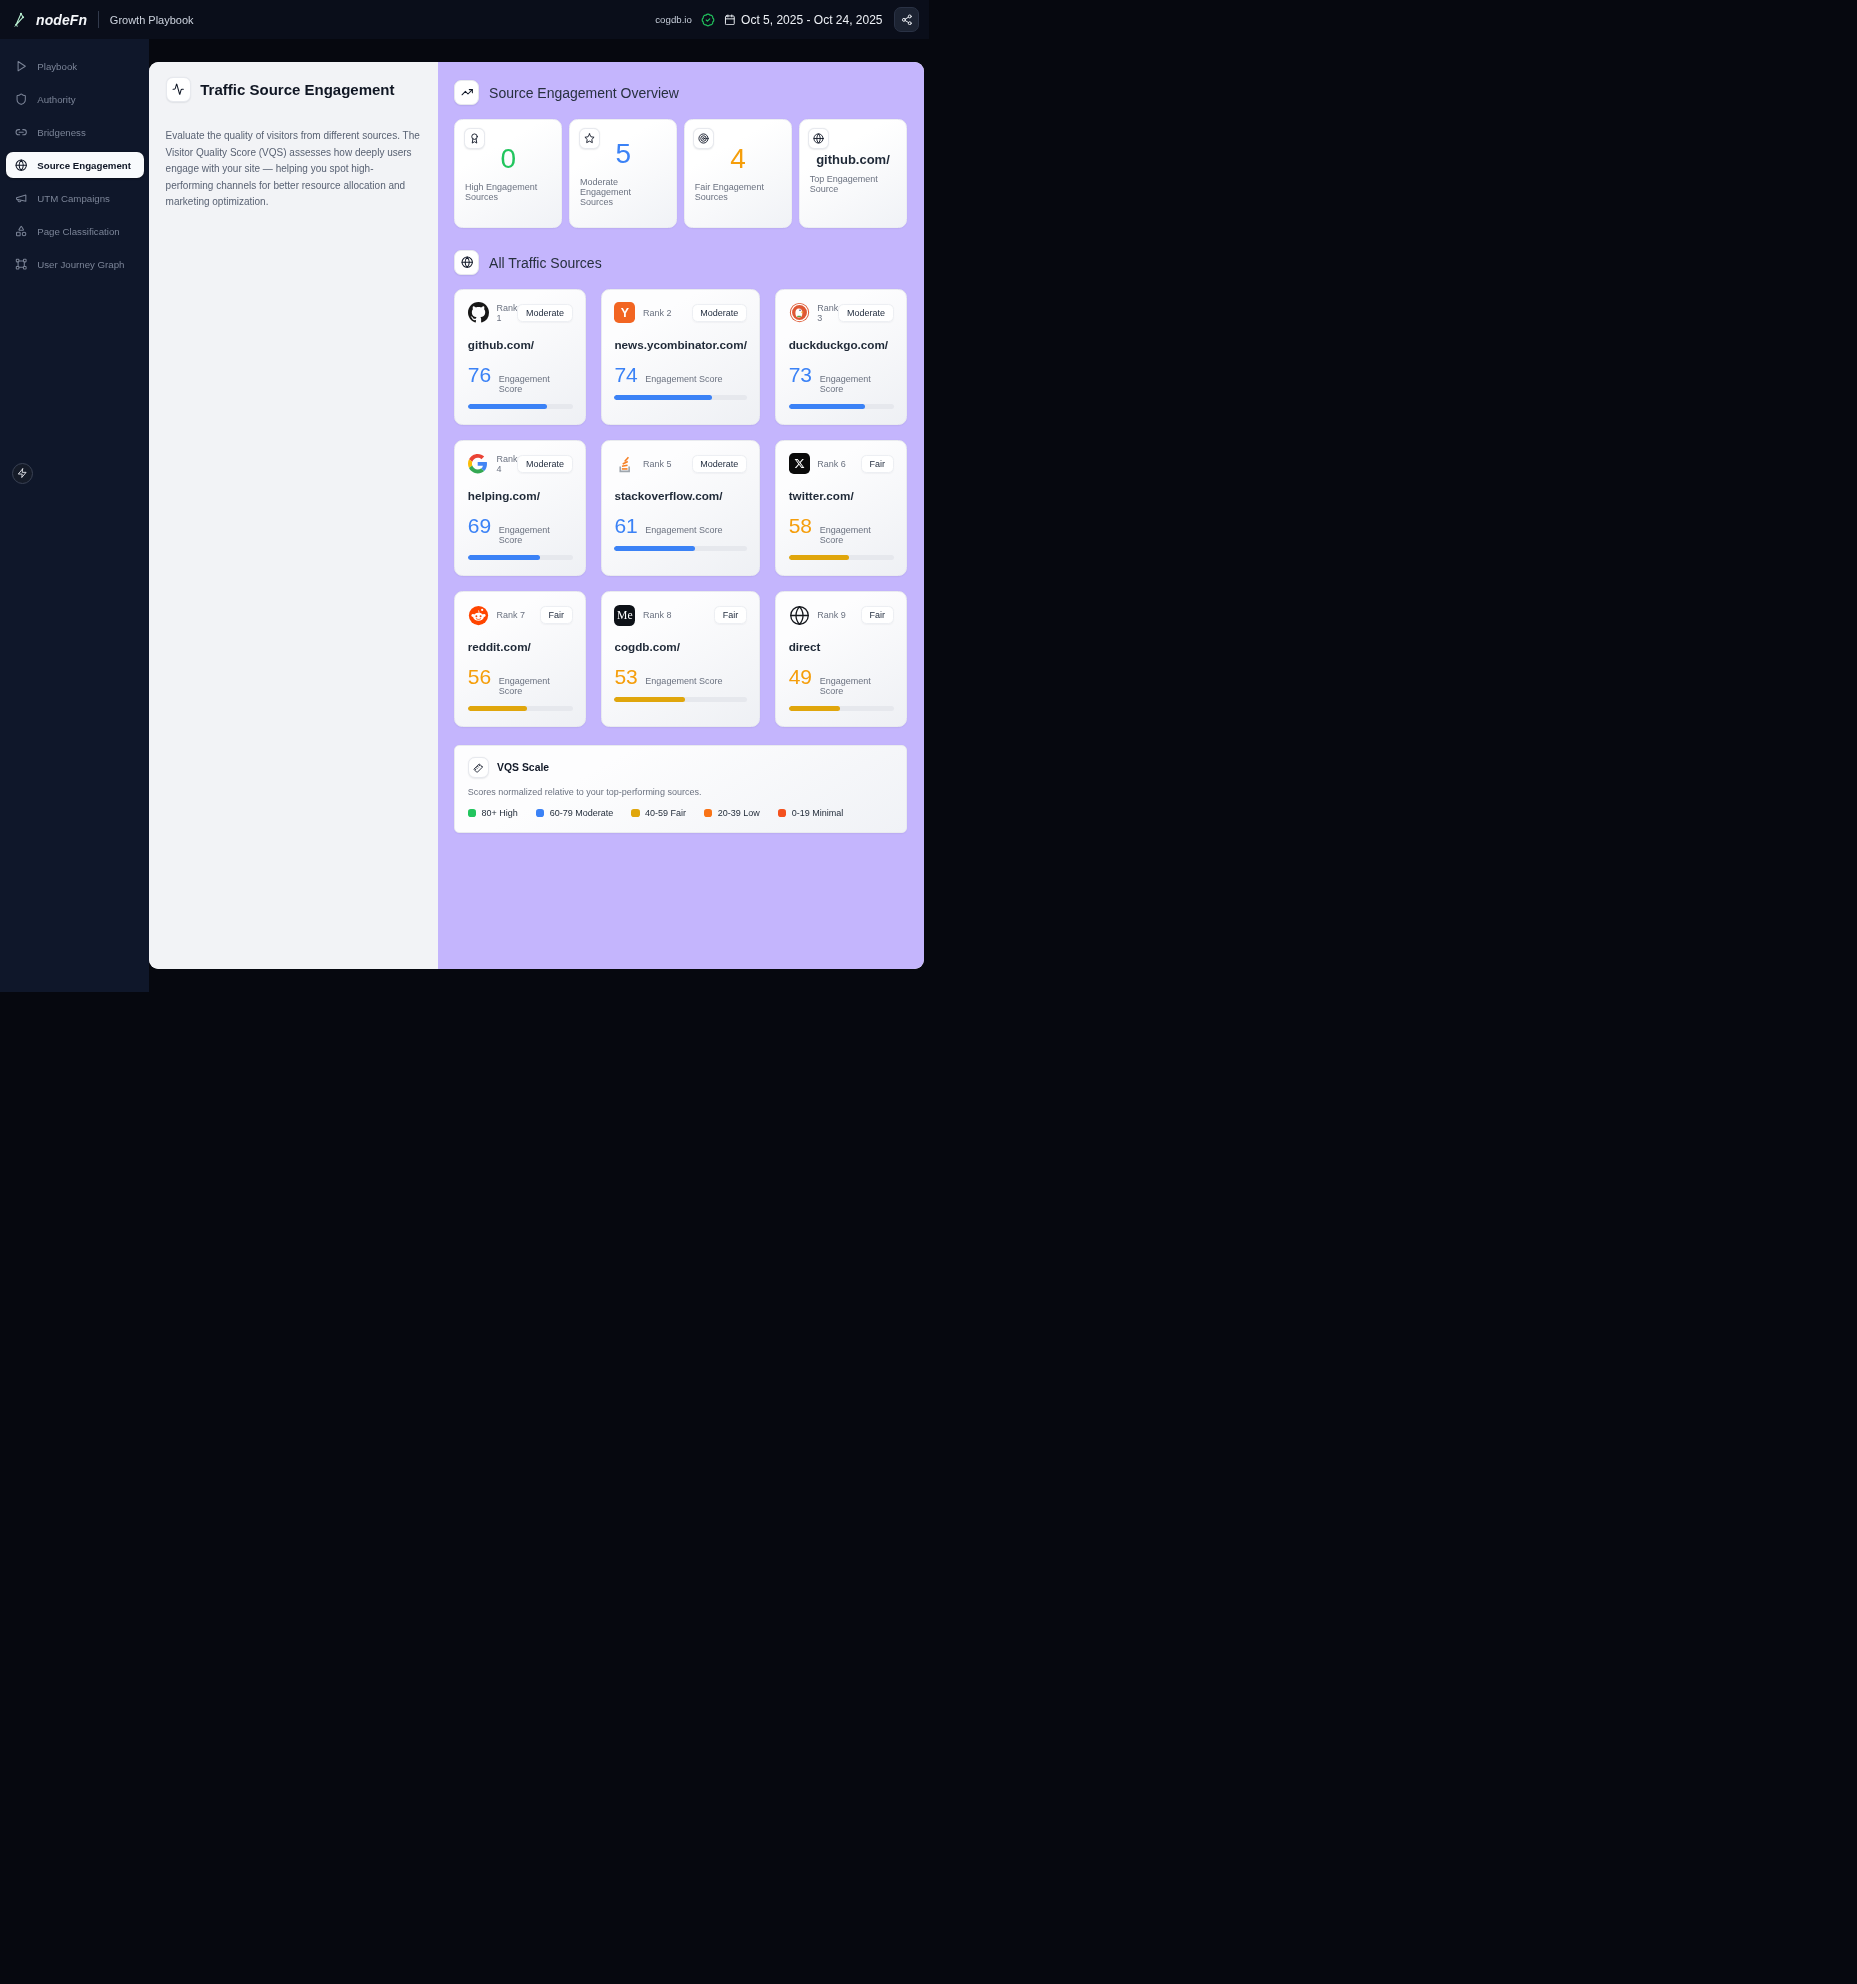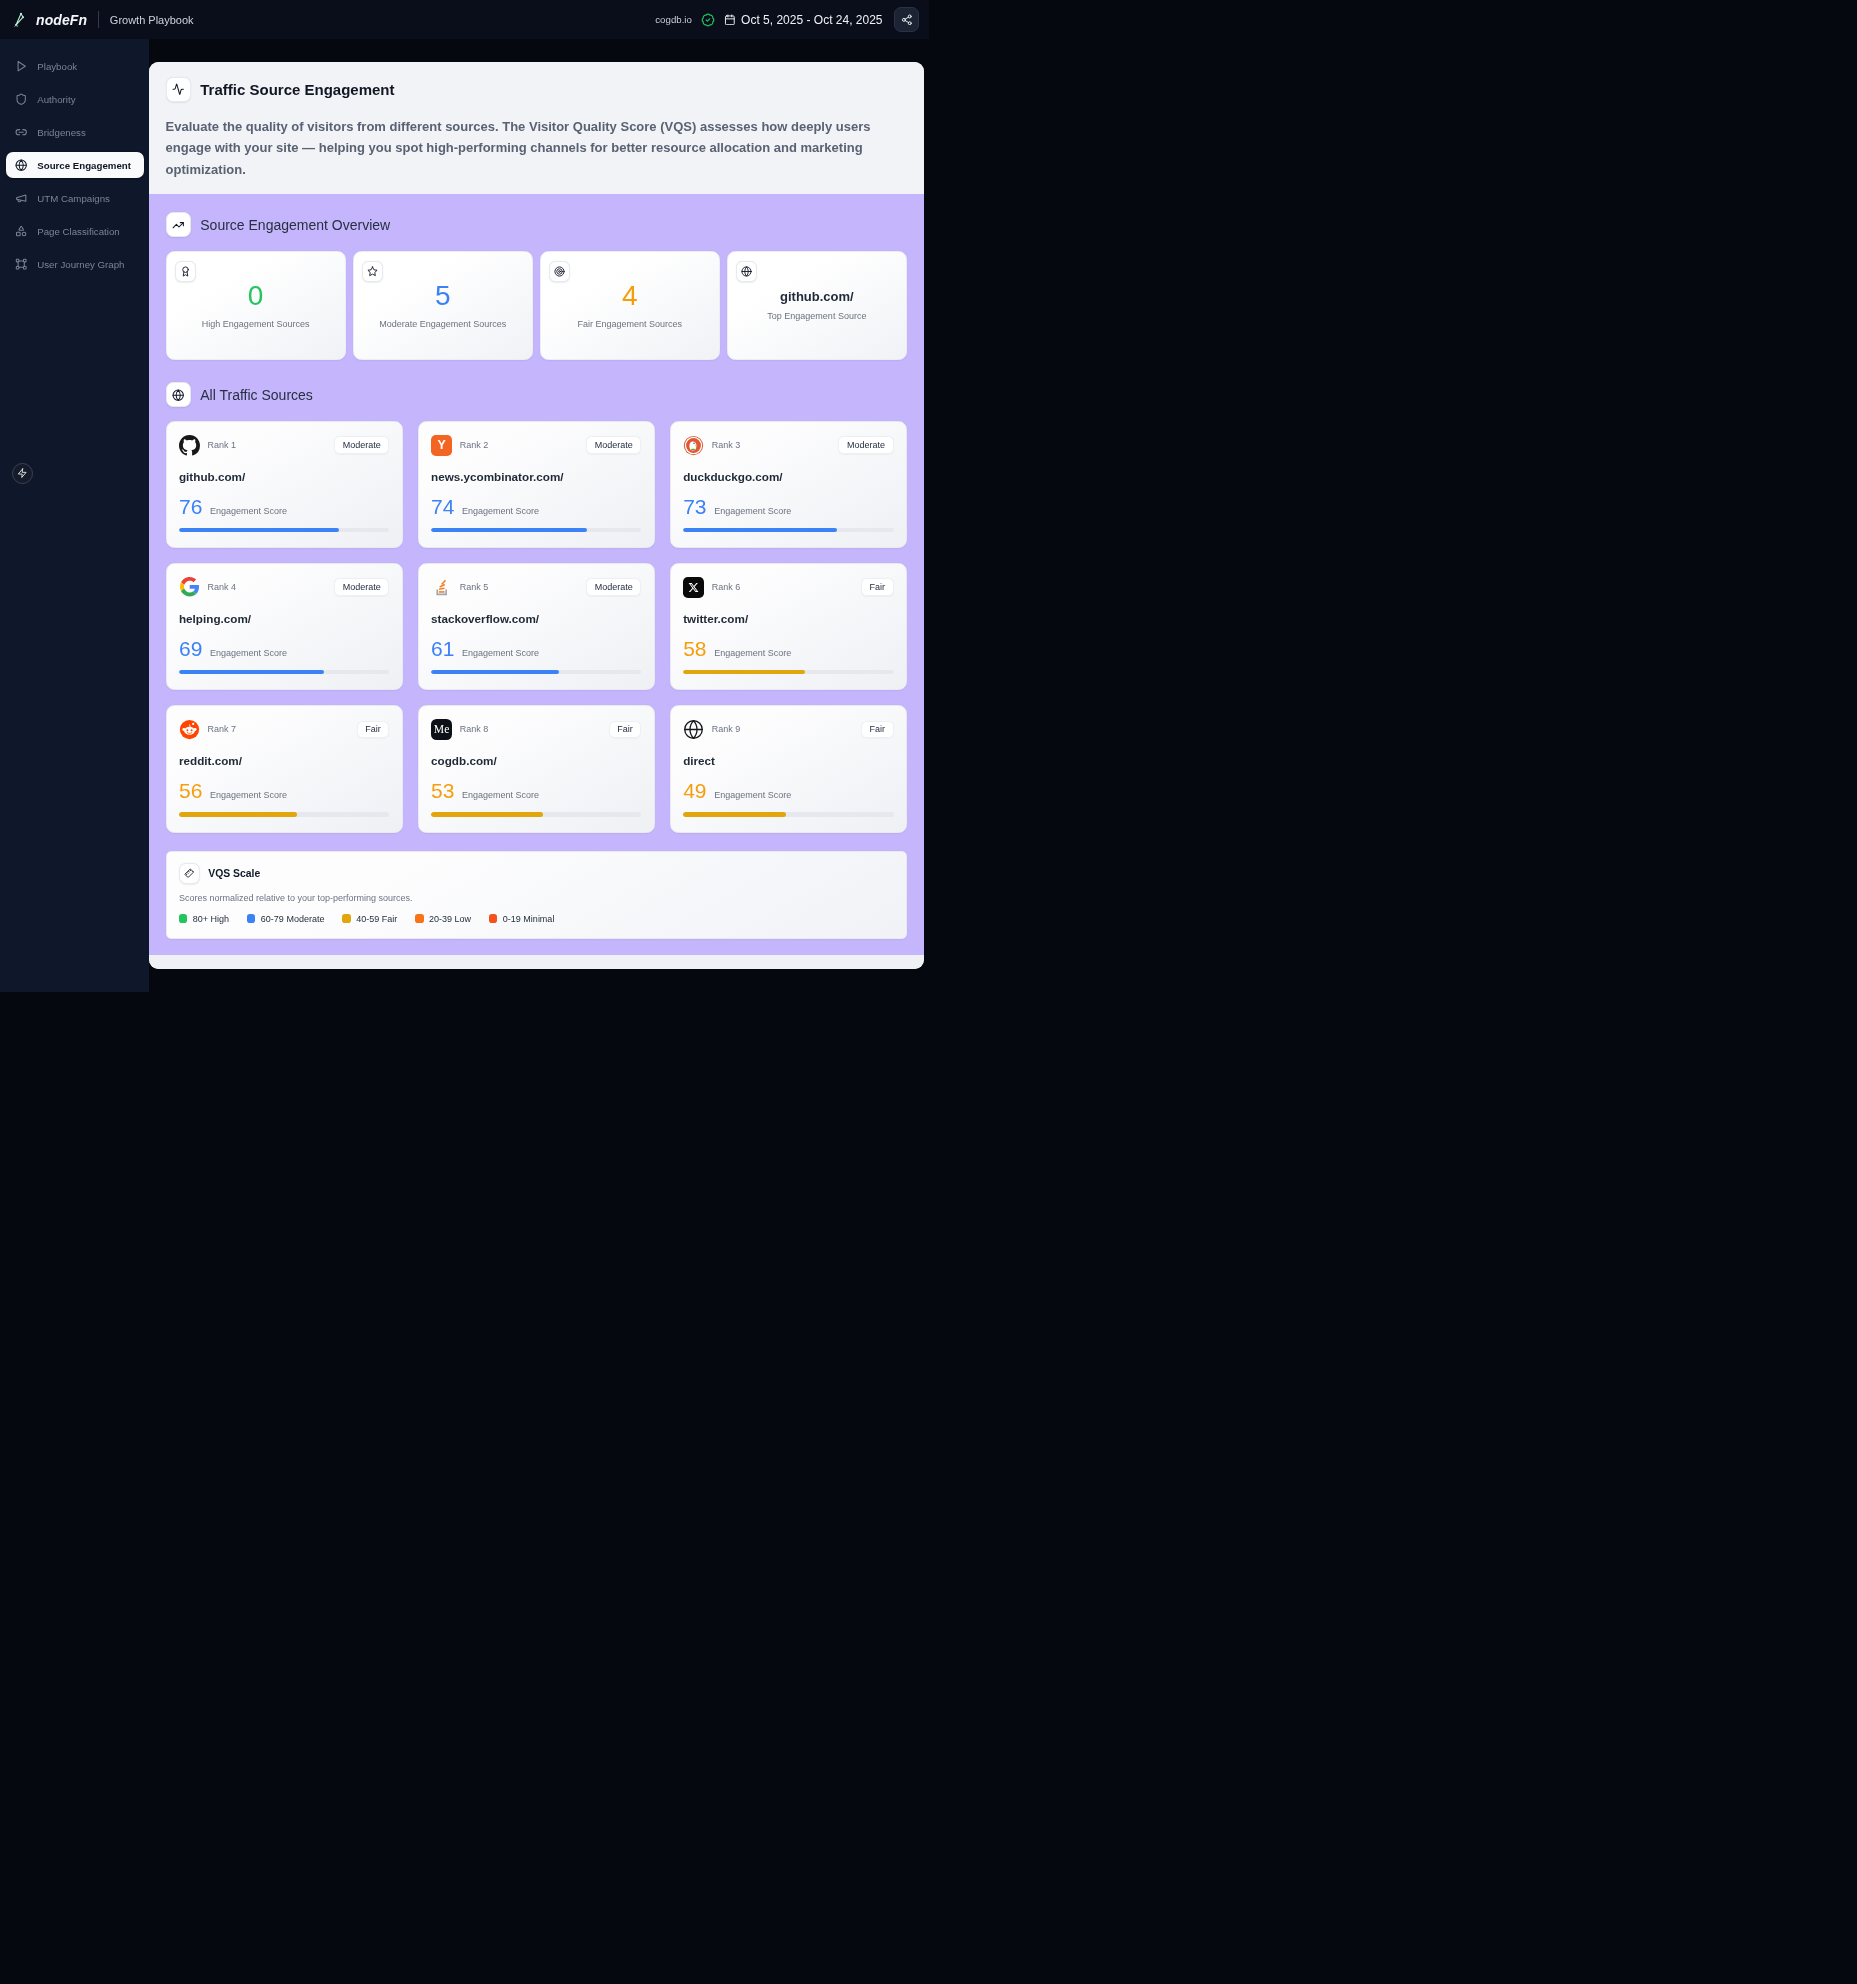--- a/index.html
+++ b/index.html
@@ -37,33 +37,33 @@
   .nav-item .nav-ic{ width:12.4px; height:12.4px; flex:0 0 12.4px; }
   .nav-item.active{ background:#f8fafc; color:#0e1524; font-weight:700; box-shadow:0 0.7px 2.1px rgba(0,0,0,.4); }
   .fab{
     position:absolute; left:11.7px; top:463px; width:21px; height:21px; border-radius:50%;
     background:#151b28; border:0.7px solid #3a4254; display:flex; align-items:center; justify-content:center; cursor:pointer;
   }
 
   
   .panel{
     position:absolute; left:149px; top:62px; right:5.5px; bottom:23px;
-    background:#ffffff; border-radius:9.7px; overflow:hidden; display:flex; flex-direction:column;
+    background:#ffffff; border-radius:9.7px; overflow:hidden; display:flex; flex-direction:row;
   }
   .panel-header{ background:#f2f3f6; padding:15px 16.6px 14px 16.6px; }
   .title-row{ display:flex; align-items:center; gap:9.7px; }
   .icon-chip{
     background:#ffffff; border:0.7px solid #e7e9ee; border-radius:7px;
     display:flex; align-items:center; justify-content:center;
     box-shadow:0 0.7px 1.4px rgba(16,24,40,.08); color:#111827; flex:0 0 auto;
   }
   .chip-36{ width:25px; height:25px; }
   .chip-30{ width:21px; height:21px; }
   .page-title{ font-size:15px; font-weight:700; color:#101623; margin:0; }
-  .page-desc{ margin:14px 0 0 0; font-size:13px; line-height:1.65; color:#596273;font-weight:bold; }
+  .page-desc{ margin:26px 0 0 0; font-size:10px; line-height:1.65; color:#596273; }
 
   .panel-body{ flex:1; background:#c4b5fd; padding:18px 16.6px 0 16.6px; }
   .section-head{ display:flex; align-items:center; gap:9.7px; margin-bottom:14px; }
   .section-title{ font-size:14px; font-weight:500; color:#27303f; margin:0; }
 
   
   .stats-row{ display:flex; gap:7px; margin-bottom:22px; }
   .stat-card{
     flex:1; position:relative; height:109px; border-radius:8.3px; border:0.7px solid #eceef2;
     background:linear-gradient(150deg,#ffffff 30%,#f0f2f6 100%);

